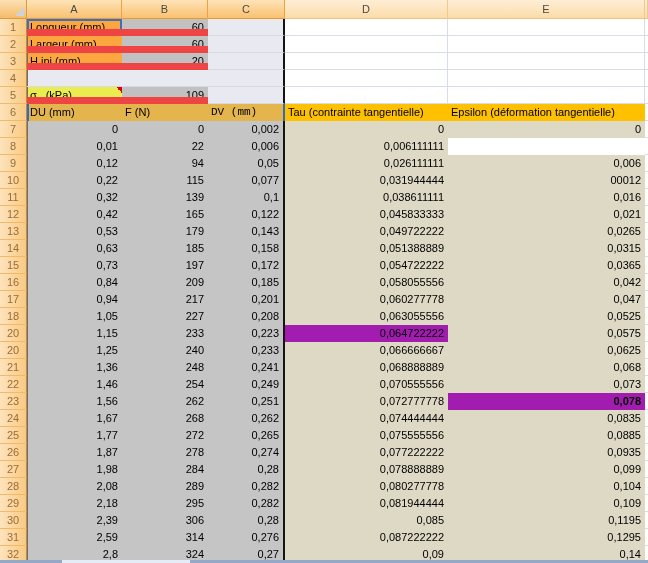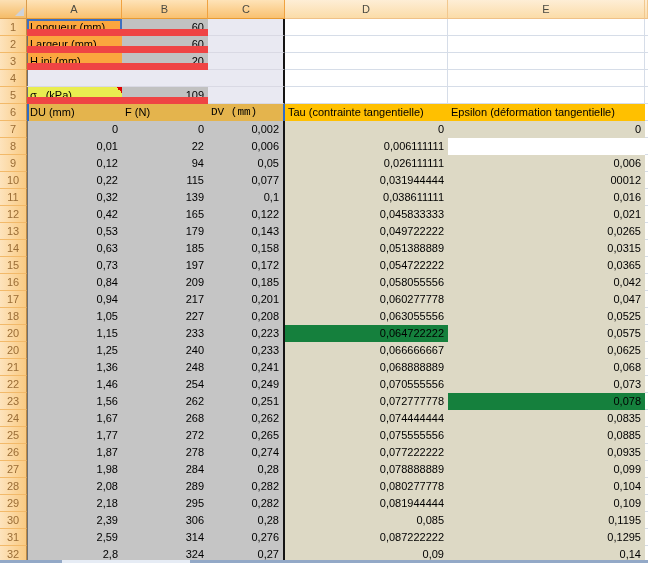--- a/index.html
+++ b/index.html
@@ -193,21 +193,21 @@
       <div class="c num dark-left" style="background: rgb(197, 197, 197);">1,05</div>
       <div class="c num" style="background: rgb(197, 197, 197);">227</div>
       <div class="c num bdr-black" style="background: rgb(197, 197, 197);">0,208</div>
       <div class="c num" style="background: rgb(221, 217, 197);">0,063055556</div>
       <div class="c num" style="background: rgb(221, 217, 197);">0,0525</div>
       <div class="c white"></div>
       <div class="c rowhead">20</div>
       <div class="c num dark-left" style="background: rgb(197, 197, 197);">1,15</div>
       <div class="c num" style="background: rgb(197, 197, 197);">233</div>
       <div class="c num bdr-black" style="background: rgb(197, 197, 197);">0,223</div>
-      <div class="c num" style="background: #15803d;">0,064722222</div>
+      <div class="c num" style="background: #a21caf;">0,064722222</div>
       <div class="c num" style="background: rgb(221, 217, 197);">0,0575</div>
       <div class="c white"></div>
       <div class="c rowhead">20</div>
       <div class="c num dark-left" style="background: rgb(197, 197, 197);">1,25</div>
       <div class="c num" style="background: rgb(197, 197, 197);">240</div>
       <div class="c num bdr-black" style="background: rgb(197, 197, 197);">0,233</div>
       <div class="c num" style="background: rgb(221, 217, 197);">0,066666667</div>
       <div class="c num" style="background: rgb(221, 217, 197);">0,0625</div>
       <div class="c white"></div>
       <div class="c rowhead">21</div>
@@ -222,21 +222,21 @@
       <div class="c num" style="background: rgb(197, 197, 197);">254</div>
       <div class="c num bdr-black" style="background: rgb(197, 197, 197);">0,249</div>
       <div class="c num" style="background: rgb(221, 217, 197);">0,070555556</div>
       <div class="c num" style="background: rgb(221, 217, 197);">0,073</div>
       <div class="c white"></div>
       <div class="c rowhead">23</div>
       <div class="c num dark-left" style="background: rgb(197, 197, 197);">1,56</div>
       <div class="c num" style="background: rgb(197, 197, 197);">262</div>
       <div class="c num bdr-black" style="background: rgb(197, 197, 197);">0,251</div>
       <div class="c num" style="background: rgb(221, 217, 197);">0,072777778</div>
-      <div class="c num" style="background: #15803d;">0,078</div>
+      <div class="c num" style="background: #a21caf; font-weight: bold;">0,078</div>
       <div class="c white"></div>
       <div class="c rowhead">24</div>
       <div class="c num dark-left" style="background: rgb(197, 197, 197);">1,67</div>
       <div class="c num" style="background: rgb(197, 197, 197);">268</div>
       <div class="c num bdr-black" style="background: rgb(197, 197, 197);">0,262</div>
       <div class="c num" style="background: rgb(221, 217, 197);">0,074444444</div>
       <div class="c num" style="background: rgb(221, 217, 197);">0,0835</div>
       <div class="c white"></div>
       <div class="c rowhead">25</div>
       <div class="c num dark-left" style="background: rgb(197, 197, 197);">1,77</div>

